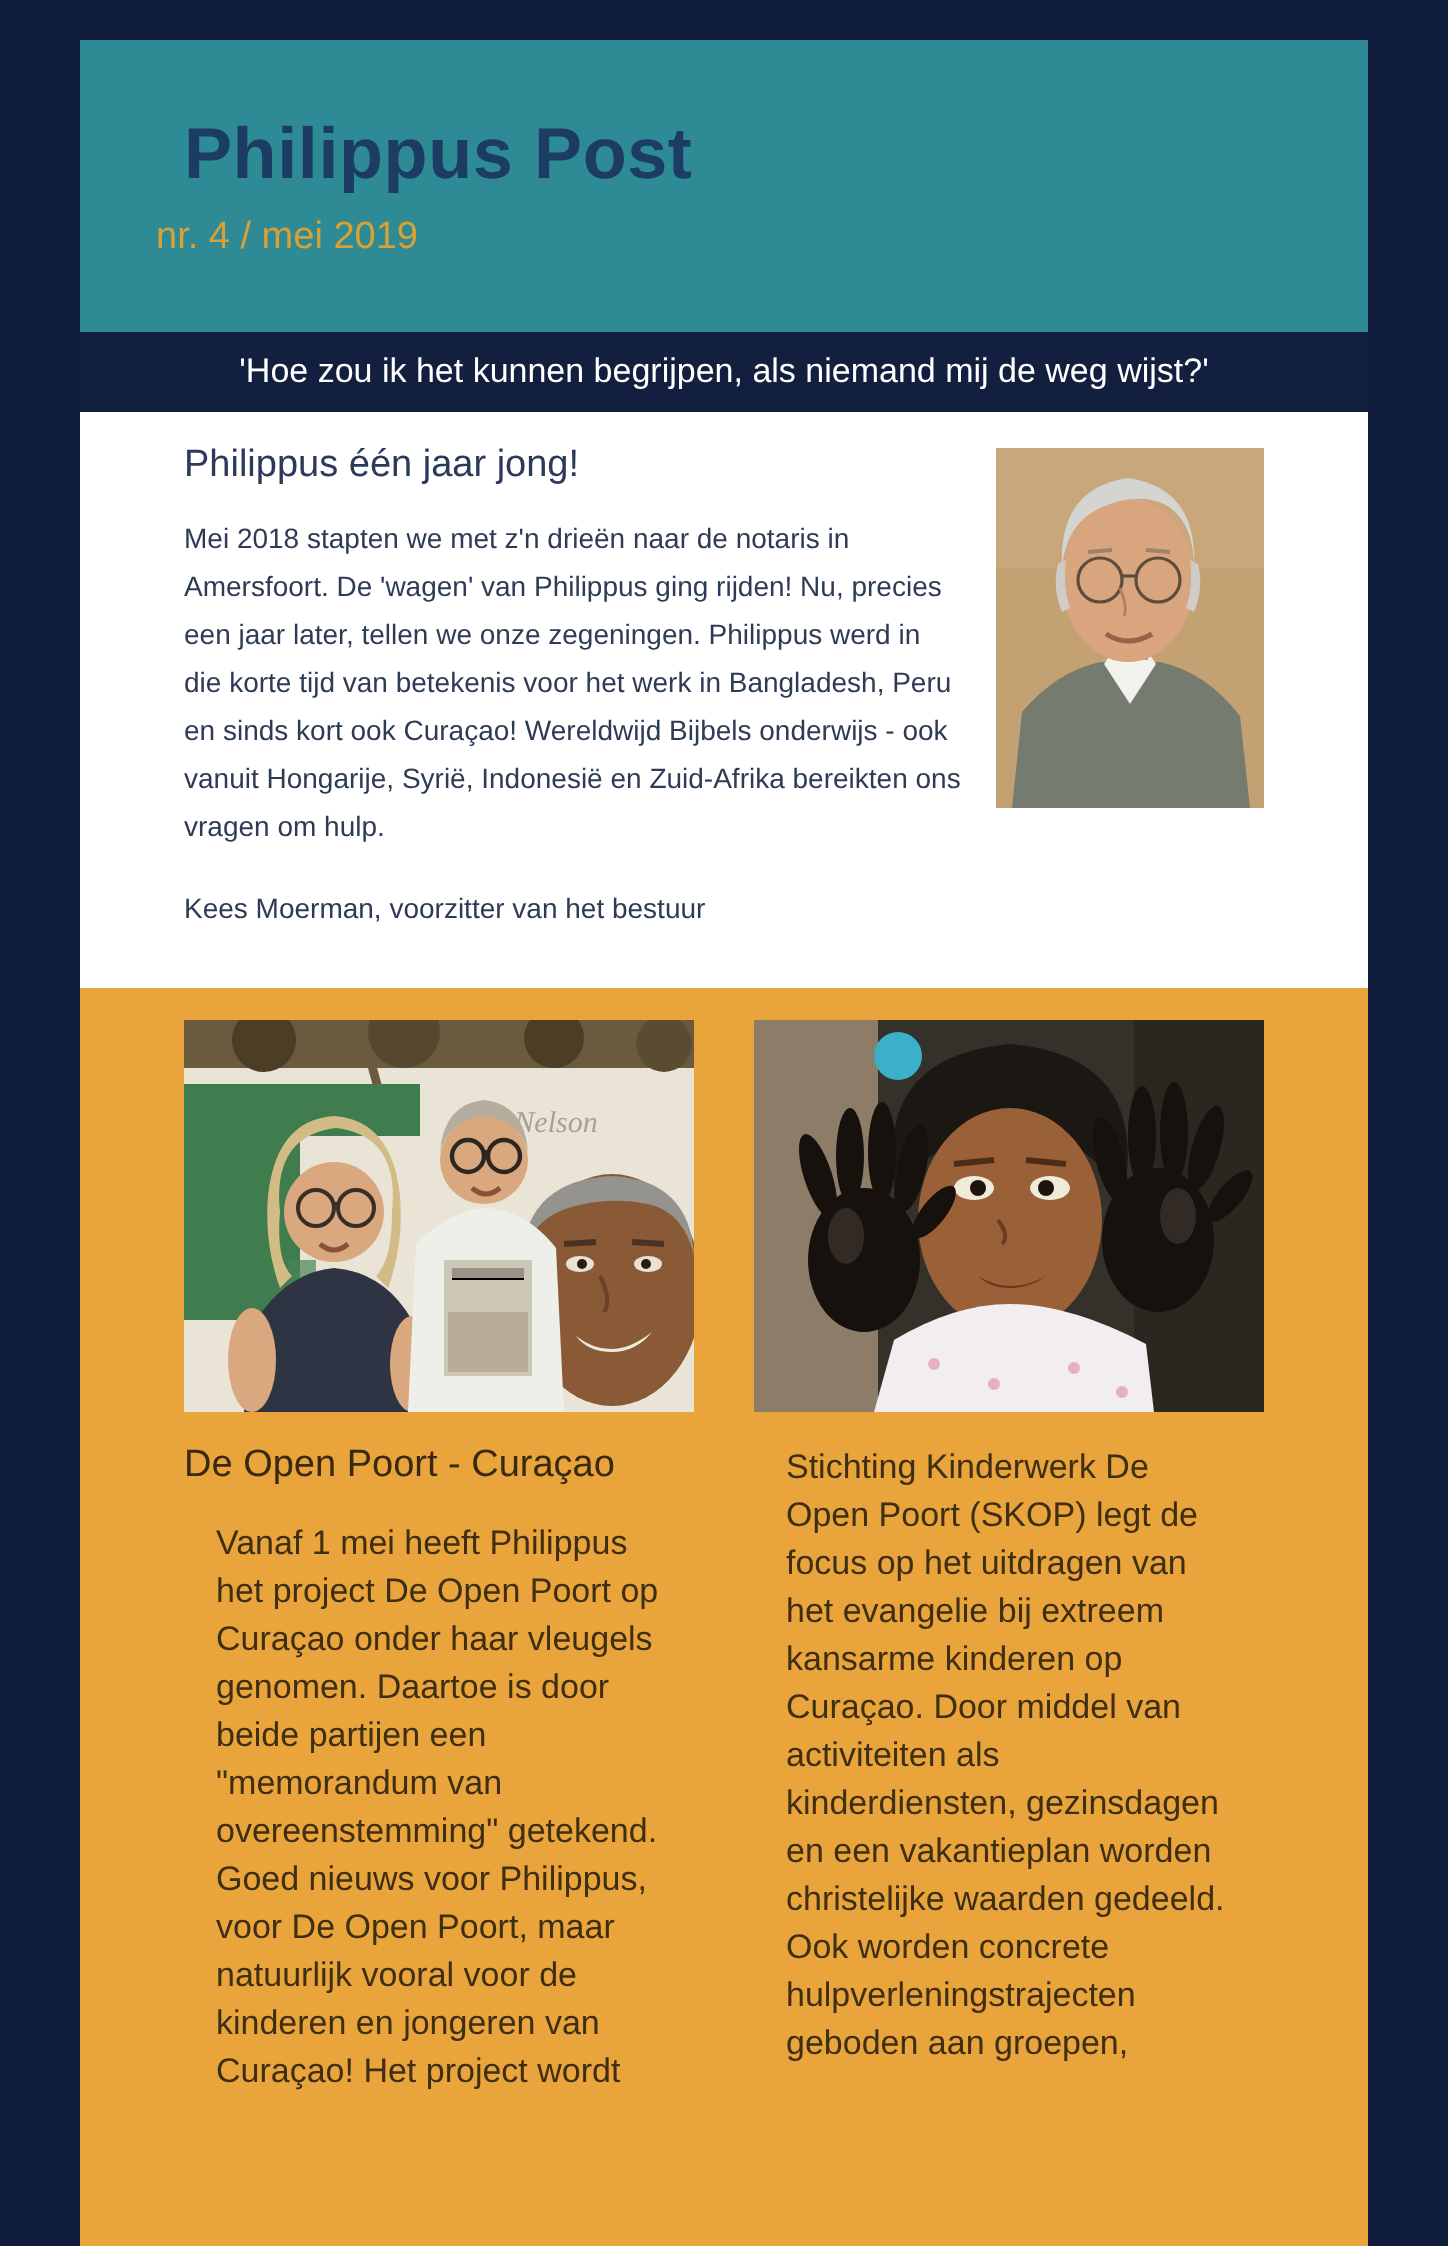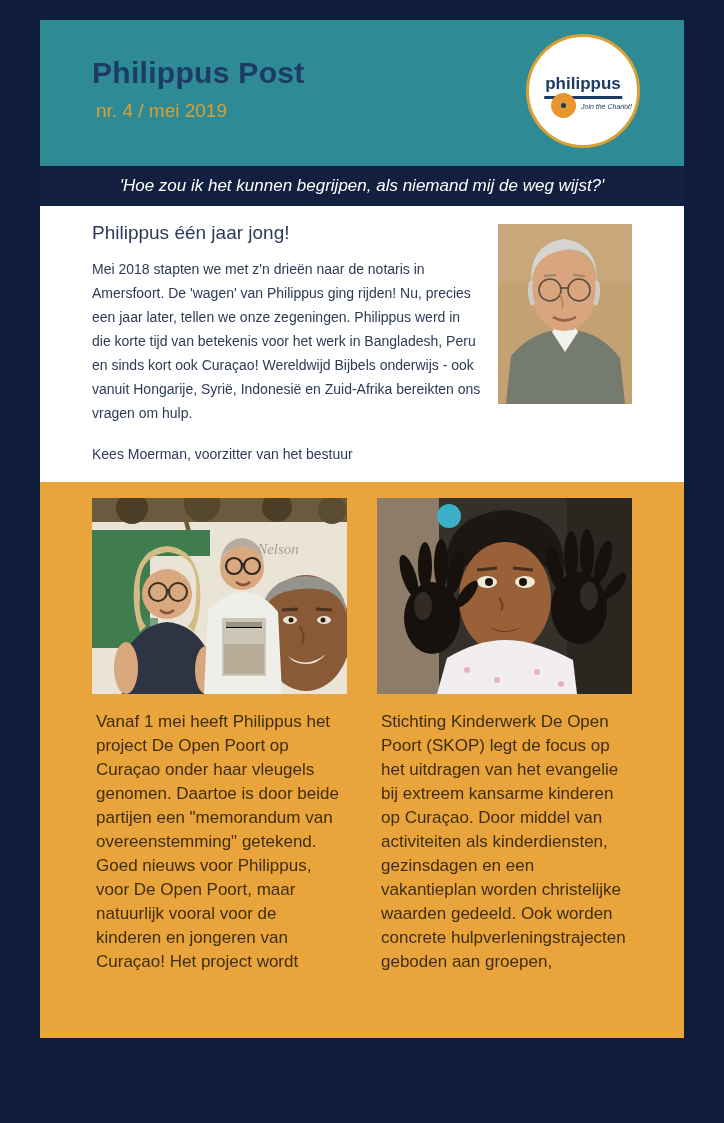--- a/index.html
+++ b/index.html
@@ -5,24 +5,24 @@
   html,body { margin:0; padding:0; background:#0f1c3c; }
   .page {
     position:relative; width:724px; height:1123px; overflow:hidden;
     background:#0f1c3c; font-family:"Liberation Sans", sans-serif;
   }
   .content { position:absolute; left:40px; top:20px; width:644px; }
 
   
   .masthead { position:relative; height:146px; background:#2e8b96; }
   .masthead h1 {
-    margin:0; padding:36px 0 0 52px; font-size:30px; font-weight:700;
+    margin:0; padding:36px 0 0 52px; font-size:36px; font-weight:700;
     color:#1c3c63; letter-spacing:0.3px;
   }
-  .issue { padding:10px 0 0 56px; font-size:19px; color:#d9a033; }
+  .issue { padding:10px 0 0 38px; font-size:19px; color:#d9a033; }
   .logo {
     position:absolute; right:44px; top:14px; width:108px; height:108px;
     background:#fff; border:3px solid #d9a033; border-radius:50%;
   }
   .logo-word {
     position:absolute; top:37px; left:50%; transform:translateX(-50%);
     font-size:17px; font-weight:700; color:#1d3c63;
     border-bottom:3px solid #1d3c63; padding:0 1px 2px;
   }
   .wheel {
@@ -33,54 +33,49 @@
     content:""; position:absolute; left:10px; top:10px; width:5px; height:5px;
     background:#1d3c63; border-radius:50%;
   }
   .logo-tagline {
     position:absolute; left:52px; top:66px; font-size:7px; font-style:italic;
     color:#1d3c63; white-space:nowrap;
   }
 
   
   .quote-band {
-    height:40px; background:#131f3e; color:#ffffff; font-style:italic;
+    height:40px; background:#131f3e; color:#ffffff; 
     font-size:17px; display:flex; align-items:center; justify-content:center;
   }
 
   
-  .white-section { background:#ffffff; padding:16px 52px 16px; }
+  .white-section { background:#ffffff; padding:16px 52px 28px; }
   .white-section h2 { font-size:19px; font-weight:400; color:#2c3a5a; margin:0 0 13px; }
   .portrait { float:right; width:134px; height:180px; margin:2px 0 10px 16px; }
   .white-section p { font-size:14px; line-height:24px; color:#2d3b55; margin:0 0 17px; }
   .signature { margin:0 !important; }
 
   
   .orange-section {
     background:#e9a43c; padding:16px 52px 60px; display:flex; gap:30px;
   }
   .col { width:255px; flex:0 0 255px; }
   .photo { width:255px; height:196px; display:block; margin-bottom:16px; }
   .col h3 { font-size:19px; font-weight:400; color:#39290f; margin:0 0 15px; }
-  .col p { font-size:17px; line-height:24px; color:#3f2f12; margin:4px; }
+  .col p { font-size:17px; line-height:24px; color:#3f2f12; margin:16px; }
 </style>
 </head>
 <body>
 
 <div class="page">
   <div class="content">
 
     <header class="masthead">
       <h1>Philippus Post</h1>
       <div class="issue">nr. 4 / mei 2019</div>
-      <div class="logo">
-        <div class="logo-word">philippus</div>
-        <div class="wheel"></div>
-        <div class="logo-tagline">Join the Chariot!</div>
-      </div>
     </header>
 
     <div class="quote-band">
       <span>'Hoe zou ik het kunnen begrijpen, als niemand mij de weg wijst?'</span>
     </div>
 
     <section class="white-section">
       <div class="portrait">
         <svg width="134" height="180" viewBox="0 0 134 180" xmlns="http://www.w3.org/2000/svg">
           <rect width="134" height="180" fill="#c3a172"></rect>
@@ -148,20 +143,21 @@
             <circle cx="160" cy="68" r="8" fill="none" stroke="#2e2620" stroke-width="2.2"></circle>
             <line x1="150" y1="66" x2="152" y2="66" stroke="#2e2620" stroke-width="2"></line>
             <path d="M144,84 Q151,90 158,84" stroke="#8c5038" stroke-width="2.5" fill="none"></path>
             <path d="M112,196 L116,112 Q134,94 152,94 Q172,96 186,114 L190,196 Z" fill="#efefe9"></path>
             <rect x="130" y="120" width="44" height="58" fill="#cdc7b8"></rect>
             <rect x="132" y="146" width="40" height="30" fill="#b7ad98"></rect>
             <rect x="134" y="124" width="36" height="6" fill="#9a9documentclass284"></rect>
             <rect x="134" y="124" width="36" height="5" fill="#9a9284"></rect>
           </svg>
         </div>
+        <h3>De Open Poort - Curaçao</h3>
         <p>Vanaf 1 mei heeft Philippus het project De Open Poort op Curaçao onder haar vleugels genomen. Daartoe is door beide partijen een "memorandum van overeenstemming" getekend. Goed nieuws voor Philippus, voor De Open Poort, maar natuurlijk vooral voor de kinderen en jongeren van Curaçao! Het project wordt</p>
       </div>
 
       <div class="col">
         <div class="photo">
           <svg width="255" height="196" viewBox="0 0 255 196" xmlns="http://www.w3.org/2000/svg">
             <rect width="255" height="196" fill="#34302a"></rect>
             <rect x="0" y="0" width="62" height="196" fill="#8d7d68"></rect>
             <rect x="190" y="0" width="65" height="196" fill="#2a2620"></rect>
             <path d="M70,80 Q62,18 128,12 Q194,18 186,80 L186,110 Q186,60 128,56 Q70,60 70,110 Z" fill="#1b1712"></path>

